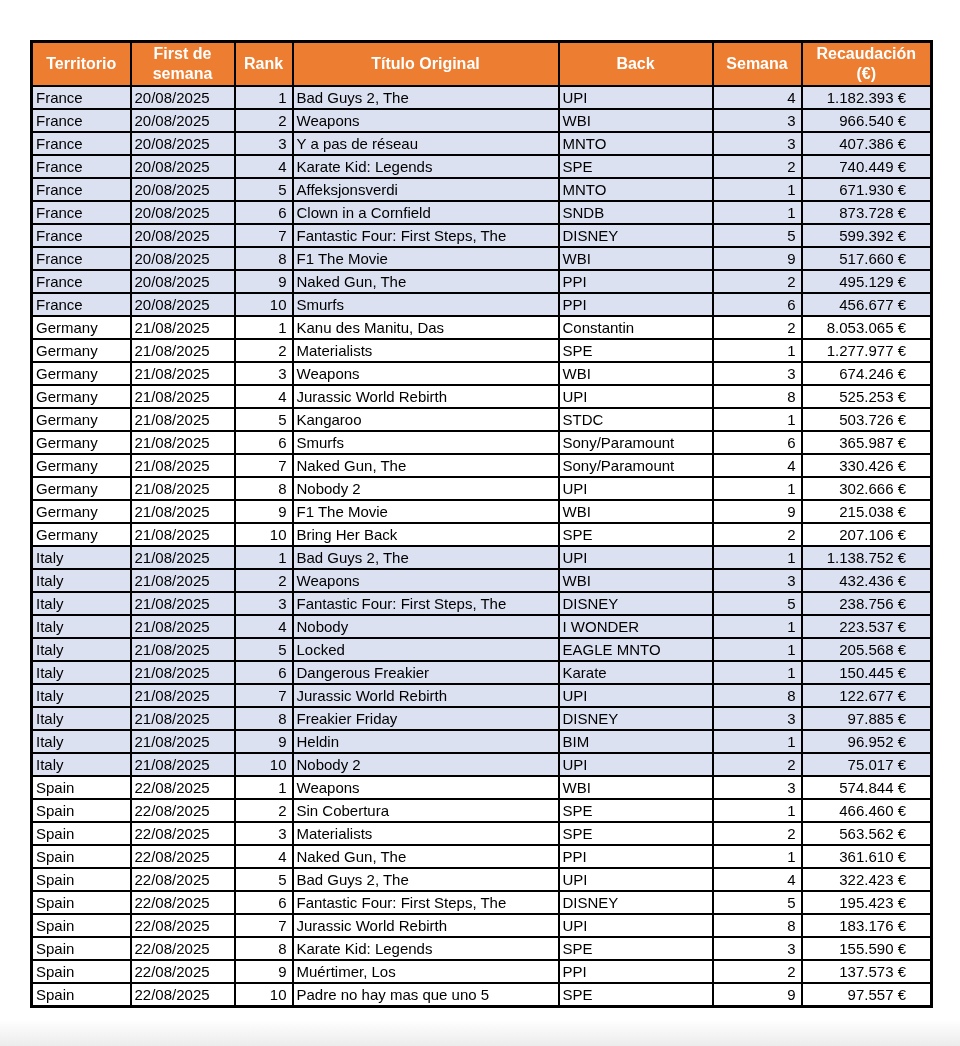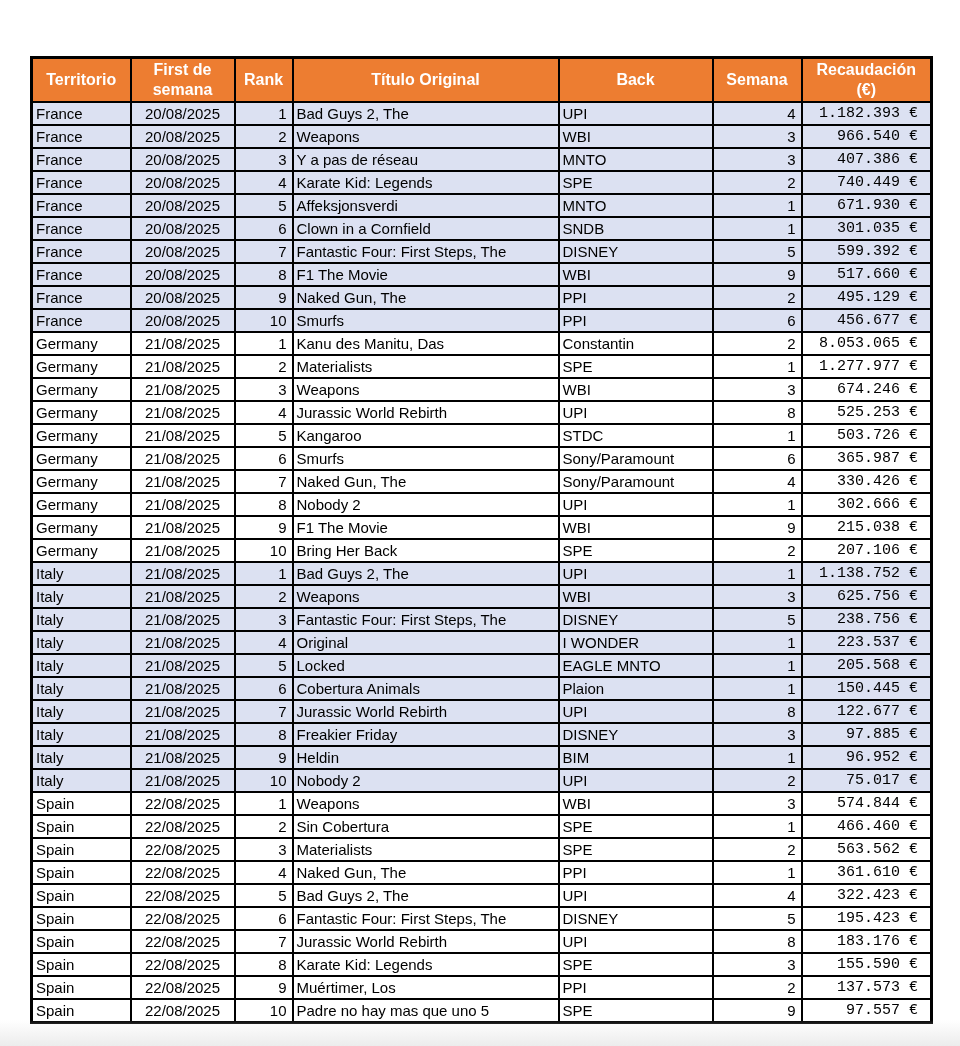--- a/index.html
+++ b/index.html
@@ -11,21 +11,21 @@
   .page {
     position: relative;
     width: 960px;
     height: 1046px;
     background: #ffffff;
     overflow: hidden;
   }
   .table-wrap {
     position: absolute;
     left: 30px;
-    top: 56px;
+    top: 40px;
   }
   table {
     border-collapse: collapse;
     table-layout: fixed;
     width: 900px;
     border: 3px solid #000;
   }
   th, td {
     border: 2px solid #000;
     overflow: hidden;
@@ -49,23 +49,23 @@
     font-size: 15px;
     color: #000;
     white-space: nowrap;
     padding: 0 3px;
     background: #ffffff;
   }
   tbody tr.shaded td {
     background: var(--shade-bg, #DCE1F2);
   }
   .al-left   { text-align: left; }
-  .al-center { text-align: center; }
+  .al-center { text-align: left; }
   .al-right  { text-align: right; padding-right: 5px; }
-  td.gross   { padding-right: 12px; font-family: Liberation Mono, monospace; }
+  td.gross   { padding-right: 24px; }
   .bottom-edge {
     position: absolute;
     left: 0;
     bottom: 0;
     width: 100%;
     height: 26px;
     background: linear-gradient(to bottom, rgba(255,255,255,0), #ececec);
   }
 </style>
 </head>
@@ -140,21 +140,21 @@
             <td class="al-right">1</td>
             <td class="al-right gross">671.930 €</td>
           </tr>
           <tr class="shaded">
             <td class="al-left">France</td>
             <td class="al-center">20/08/2025</td>
             <td class="al-right">6</td>
             <td class="al-left">Clown in a Cornfield</td>
             <td class="al-left">SNDB</td>
             <td class="al-right">1</td>
-            <td class="al-right gross">301.035 €</td>
+            <td class="al-right gross">873.728 €</td>
           </tr>
           <tr class="shaded">
             <td class="al-left">France</td>
             <td class="al-center">20/08/2025</td>
             <td class="al-right">7</td>
             <td class="al-left">Fantastic Four: First Steps, The</td>
             <td class="al-left">DISNEY</td>
             <td class="al-right">5</td>
             <td class="al-right gross">599.392 €</td>
           </tr>
@@ -284,55 +284,55 @@
             <td class="al-right">1</td>
             <td class="al-right gross">1.138.752 €</td>
           </tr>
           <tr class="shaded">
             <td class="al-left">Italy</td>
             <td class="al-center">21/08/2025</td>
             <td class="al-right">2</td>
             <td class="al-left">Weapons</td>
             <td class="al-left">WBI</td>
             <td class="al-right">3</td>
-            <td class="al-right gross">625.756 €</td>
+            <td class="al-right gross">432.436 €</td>
           </tr>
           <tr class="shaded">
             <td class="al-left">Italy</td>
             <td class="al-center">21/08/2025</td>
             <td class="al-right">3</td>
             <td class="al-left">Fantastic Four: First Steps, The</td>
             <td class="al-left">DISNEY</td>
             <td class="al-right">5</td>
             <td class="al-right gross">238.756 €</td>
           </tr>
           <tr class="shaded">
             <td class="al-left">Italy</td>
             <td class="al-center">21/08/2025</td>
             <td class="al-right">4</td>
-            <td class="al-left">Original</td>
+            <td class="al-left">Nobody</td>
             <td class="al-left">I WONDER</td>
             <td class="al-right">1</td>
             <td class="al-right gross">223.537 €</td>
           </tr>
           <tr class="shaded">
             <td class="al-left">Italy</td>
             <td class="al-center">21/08/2025</td>
             <td class="al-right">5</td>
             <td class="al-left">Locked</td>
             <td class="al-left">EAGLE MNTO</td>
             <td class="al-right">1</td>
             <td class="al-right gross">205.568 €</td>
           </tr>
           <tr class="shaded">
             <td class="al-left">Italy</td>
             <td class="al-center">21/08/2025</td>
             <td class="al-right">6</td>
-            <td class="al-left">Cobertura Animals</td>
-            <td class="al-left">Plaion</td>
+            <td class="al-left">Dangerous Freakier</td>
+            <td class="al-left">Karate</td>
             <td class="al-right">1</td>
             <td class="al-right gross">150.445 €</td>
           </tr>
           <tr class="shaded">
             <td class="al-left">Italy</td>
             <td class="al-center">21/08/2025</td>
             <td class="al-right">7</td>
             <td class="al-left">Jurassic World Rebirth</td>
             <td class="al-left">UPI</td>
             <td class="al-right">8</td>

